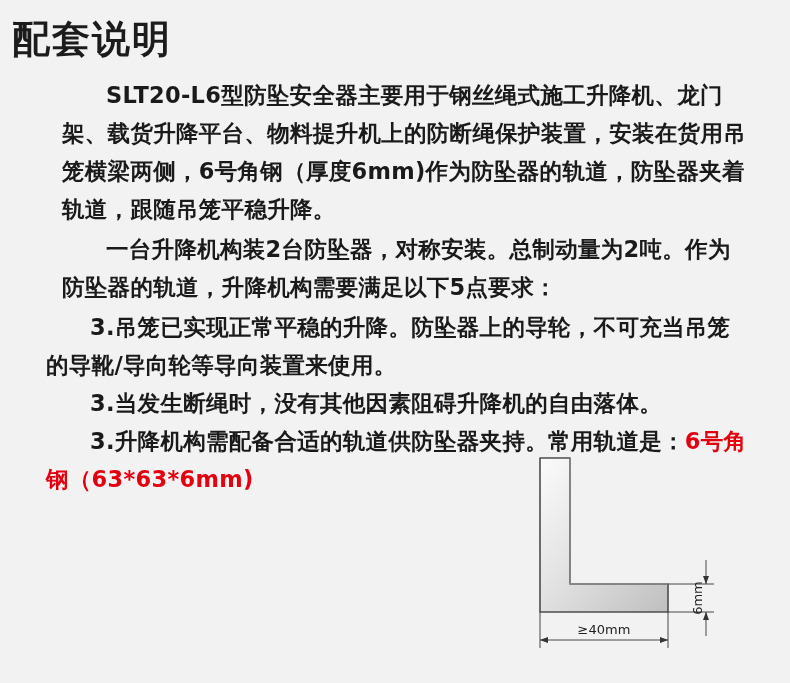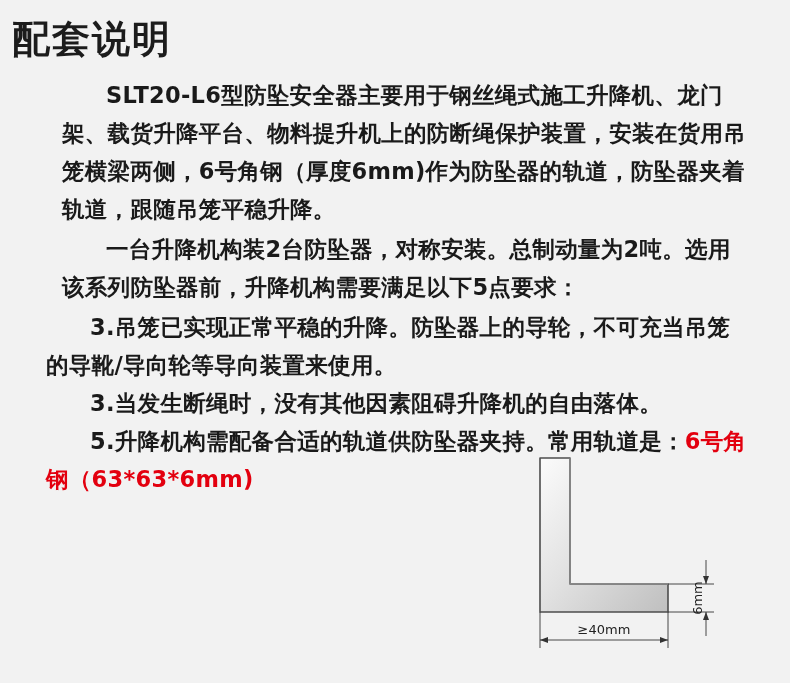--- a/index.html
+++ b/index.html
@@ -72,24 +72,24 @@
 </style>
 </head>
 <body>
 
 <div class="page">
 
   <div class="title">配套说明</div>
 
   <div class="body-text">
     <p class="para">SLT20-L6型防坠安全器主要用于钢丝绳式施工升降机、龙门架、载货升降平台、物料提升机上的防断绳保护装置，安装在货用吊笼横梁两侧，6号角钢（厚度6mm)作为防坠器的轨道，防坠器夹着轨道，跟随吊笼平稳升降。</p>
-    <p class="para">一台升降机构装2台防坠器，对称安装。总制动量为2吨。选用该系列防坠器前，升降机构需要满足以下5点要求：</p>
+    <p class="para">一台升降机构装2台防坠器，对称安装。总制动量为2吨。作为防坠器的轨道，升降机构需要满足以下5点要求：</p>
     <p class="list-item">3.吊笼已实现正常平稳的升降。防坠器上的导轮，不可充当吊笼的导靴/导向轮等导向装置来使用。</p>
     <p class="list-item">3.当发生断绳时，没有其他因素阻碍升降机的自由落体。</p>
-    <p class="list-item"><span>5.升降机构需配备合适的轨道供防坠器夹持。常用轨道是：</span><span class="highlight">6号角钢（63*63*6mm)</span></p>
+    <p class="list-item"><span>3.升降机构需配备合适的轨道供防坠器夹持。常用轨道是：</span><span class="highlight">6号角钢（63*63*6mm)</span></p>
   </div>
 
   <div class="diagram">
     <svg width="248" height="205" viewBox="0 0 248 205" xmlns="http://www.w3.org/2000/svg">
       <defs>
         <linearGradient id="steelGrad" x1="0" y1="0" x2="1" y2="1">
           <stop offset="0%" stop-color="#fbfbfb"></stop>
           <stop offset="45%" stop-color="#e3e3e3"></stop>
           <stop offset="100%" stop-color="#bfbfbf"></stop>
         </linearGradient>

